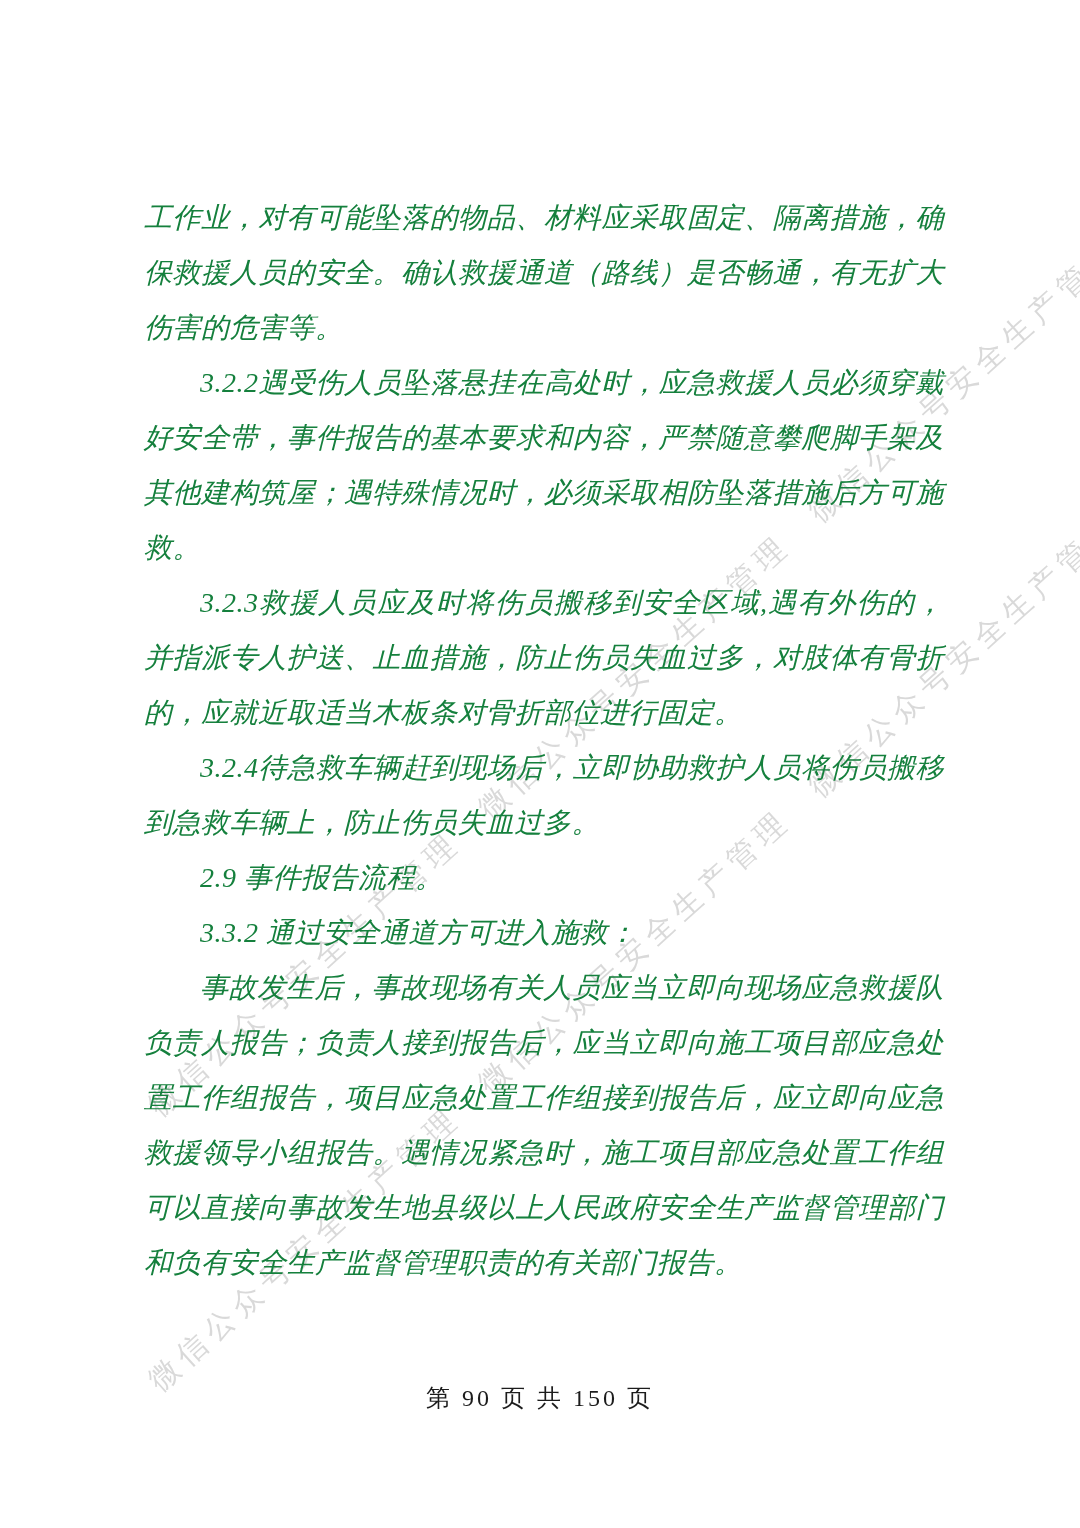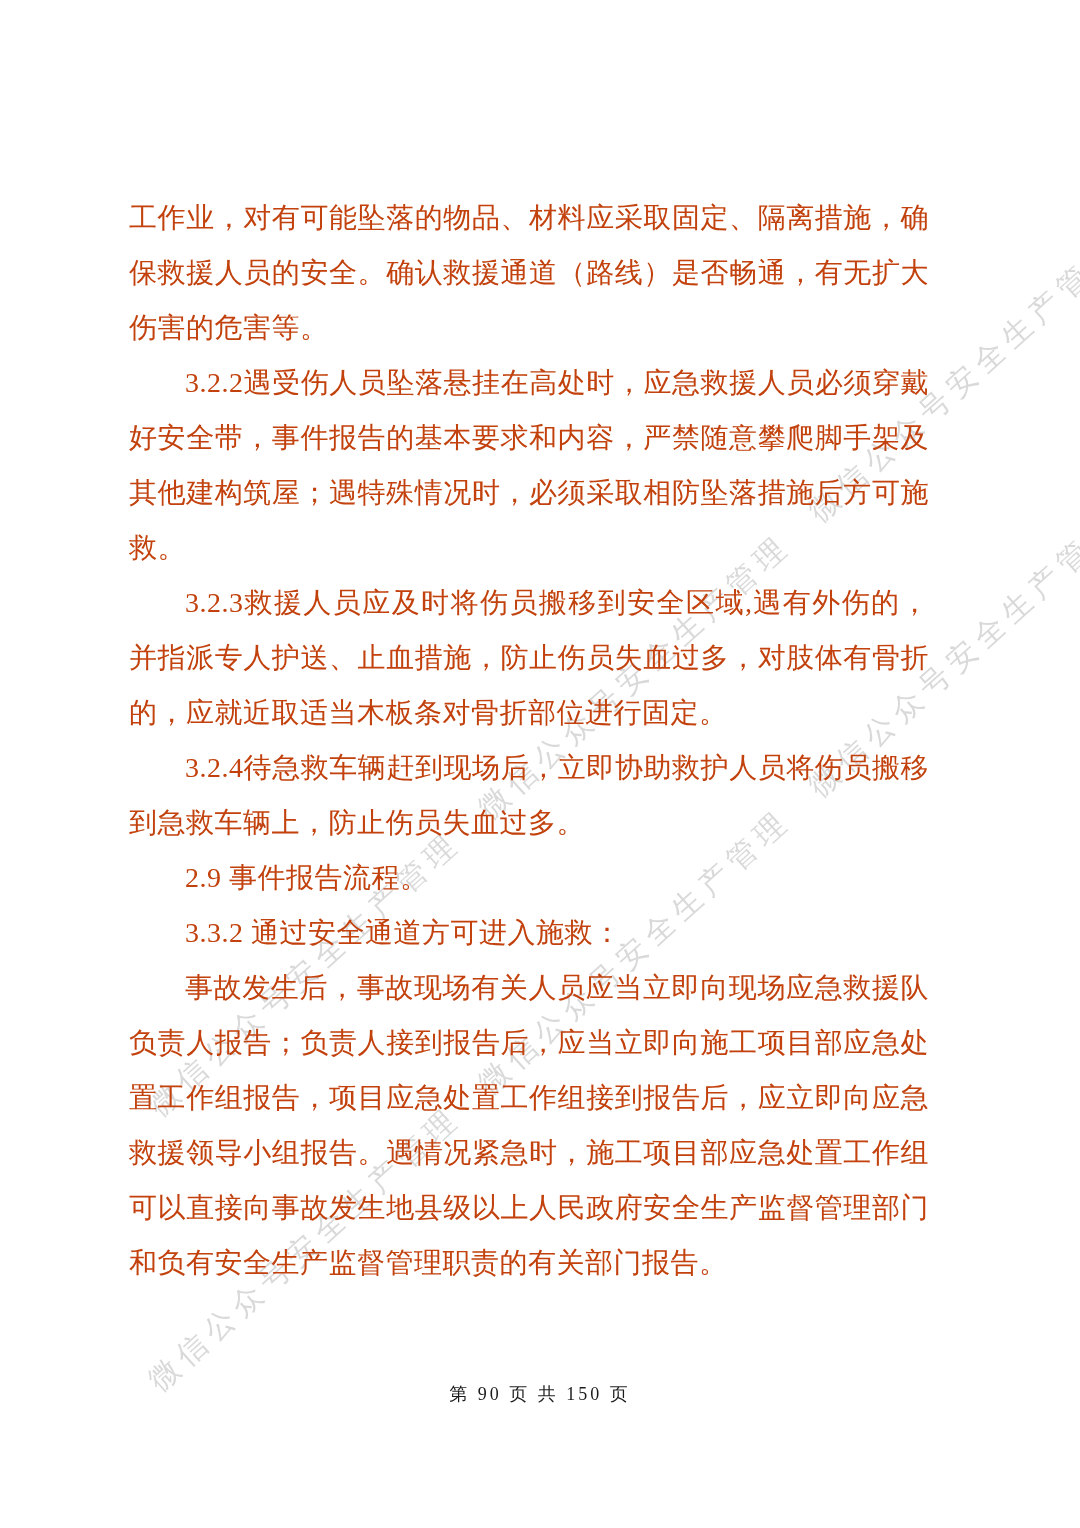--- a/index.html
+++ b/index.html
@@ -6,28 +6,29 @@
   .page{
     position:relative;
     width:1080px;
     height:1528px;
     background:#ffffff;
     overflow:hidden;
     font-family:"Liberation Serif","DejaVu Serif",serif;
   }
   .content{
     position:absolute;
-    left:129px;
+    left:144px;
     top:190px;
     width:800px;
     font-size:28px;
     line-height:55px;
-    color:#c2410c;
+    color:#15803d;
     text-align:justify;
     letter-spacing:0.5px;
+    font-style:italic;
   }
   .content p{margin:0;}
   .content p.indent{text-indent:2em;}
   .watermark{
     position:absolute;
     white-space:nowrap;
     font-size:30px;
     letter-spacing:7px;
     color:#b4b4b4;
     opacity:0.5;
@@ -36,21 +37,21 @@
     font-family:"Liberation Serif","DejaVu Serif",serif;
   }
   .wm-a{left:140px;top:1095px;transform:rotate(-42deg);}
   .wm-b{left:140px;top:1370px;transform:rotate(-42deg);}
   .footer{
     position:absolute;
     left:0;
     top:1382px;
     width:100%;
     text-align:center;
-    font-size:18px;
+    font-size:24px;
     letter-spacing:3px;
     color:#1c1c1c;
   }
   .brand{
     position:absolute;
     top:1452px;
     right:28px;
     display:flex;
     align-items:center;
     gap:10px;

